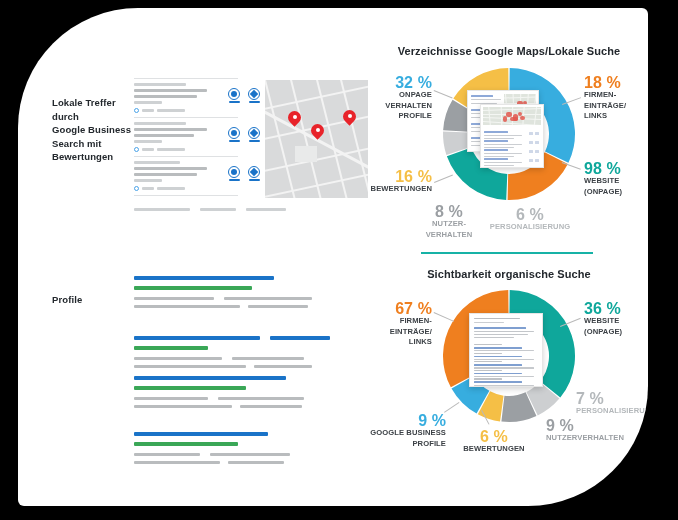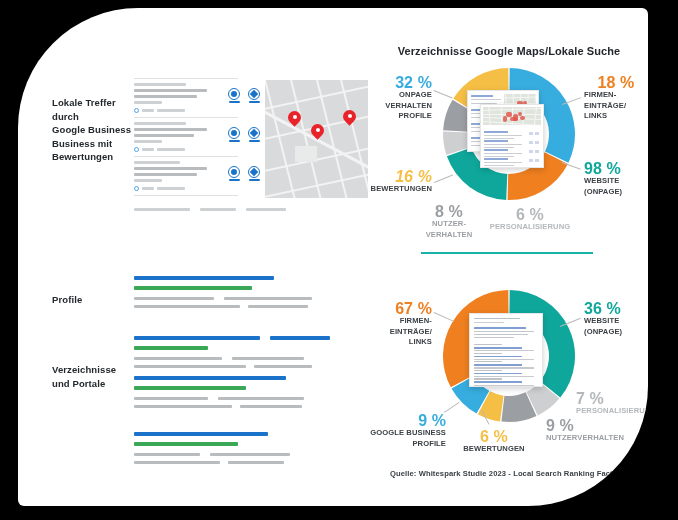--- a/index.html
+++ b/index.html
@@ -91,21 +91,21 @@
 <body>
 
 <div id="stage">
   <div id="card">
     <div id="cardinner">
 
       <div class="side-label" style="left:34px;top:88px;width:96px;">
         <span>Lokale Treffer</span><br>
         <span>durch</span><br>
         <span>Google Business</span><br>
-        <span>Business mit</span><br>
+        <span>Search mit</span><br>
         <span>Bewertungen</span>
       </div>
 
       <div class="serp-block" style="left:116px;top:70px;width:108px;height:118px;">
         <div class="sep" style="left:0;top:0;width:104px;"></div>
 
         <div class="bar lgrey" style="left:0;top:5px;width:52px;height:3.4px;"></div>
         <div class="bar grey" style="left:0;top:11px;width:73px;height:3.4px;"></div>
         <div class="bar grey" style="left:0;top:17px;width:63px;height:3.4px;"></div>
         <div class="bar lgrey" style="left:0;top:23px;width:28px;height:3.4px;"></div>
@@ -201,24 +201,20 @@
 
       <div class="serp-block" style="left:116px;top:268px;width:220px;height:50px;">
         <div class="bar blue" style="left:0;top:0;width:140px;height:4px;"></div>
         <div class="bar green" style="left:0;top:10px;width:118px;height:3.6px;"></div>
         <div class="bar grey" style="left:0;top:21px;width:80px;height:3.4px;"></div>
         <div class="bar grey" style="left:90px;top:21px;width:88px;height:3.4px;"></div>
         <div class="bar grey" style="left:0;top:29px;width:106px;height:3.4px;"></div>
         <div class="bar grey" style="left:114px;top:29px;width:60px;height:3.4px;"></div>
       </div>
 
-      <div class="side-label" style="left:34px;top:355px;width:96px;">
-        <span>Verzeichnisse</span><br>
-        <span>und Portale</span>
-      </div>
 
       <div class="serp-block" style="left:116px;top:328px;width:220px;height:50px;">
         <div class="bar blue" style="left:0;top:0;width:126px;height:4px;"></div>
         <div class="bar blue" style="left:136px;top:0;width:60px;height:4px;"></div>
         <div class="bar green" style="left:0;top:10px;width:74px;height:3.6px;"></div>
         <div class="bar grey" style="left:0;top:21px;width:88px;height:3.4px;"></div>
         <div class="bar grey" style="left:98px;top:21px;width:72px;height:3.4px;"></div>
         <div class="bar grey" style="left:0;top:29px;width:112px;height:3.4px;"></div>
         <div class="bar grey" style="left:120px;top:29px;width:58px;height:3.4px;"></div>
       </div>
@@ -352,34 +348,34 @@
           </div>
 
         <div class="lab r" style="left:0px;top:44px;width:62px;">
           <span class="pct" style="color:#37addf;">32 %</span>
           <span class="nm" style="color:#3c4146;">ONPAGE</span>
           <span class="nm" style="color:#3c4146;">VERHALTEN</span>
           <span class="nm" style="color:#3c4146;">PROFILE</span>
         </div>
 
         <div class="lab l" style="left:214px;top:44px;width:64px;">
-          <span class="pct" style="color:#ef7f1f;text-align:center;">18 %</span>
+          <span class="pct" style="color:#ef7f1f;">18 %</span>
           <span class="nm" style="color:#3c4146;">FIRMEN-</span>
           <span class="nm" style="color:#3c4146;">EINTRÄGE/</span>
           <span class="nm" style="color:#3c4146;">LINKS</span>
         </div>
 
         <div class="lab l" style="left:214px;top:130px;width:64px;">
           <span class="pct" style="color:#0fa79b;">98 %</span>
           <span class="nm" style="color:#3c4146;">WEBSITE</span>
           <span class="nm" style="color:#3c4146;">(ONPAGE)</span>
         </div>
 
         <div class="lab r" style="left:-6px;top:138px;width:68px;">
-          <span class="pct" style="color:#f5bf46;font-style:italic;">16 %</span>
+          <span class="pct" style="color:#f5bf46;">16 %</span>
           <span class="nm" style="color:#3c4146;">BEWERTUNGEN</span>
         </div>
 
         <div class="lab c" style="left:48px;top:173px;width:62px;">
           <span class="pct" style="color:#9b9fa3;">8 %</span>
           <span class="nm" style="color:#9b9fa3;">NUTZER-</span>
           <span class="nm" style="color:#9b9fa3;">VERHALTEN</span>
         </div>
 
         <div class="lab c" style="left:112px;top:176px;width:96px;">
@@ -390,20 +386,21 @@
         <div class="leader" style="left:64px;top:56px;width:20px;transform:rotate(22deg);"></div>
         <div class="leader" style="left:192px;top:70px;width:20px;transform:rotate(-20deg);"></div>
         <div class="leader" style="left:192px;top:128px;width:20px;transform:rotate(20deg);"></div>
         <div class="leader" style="left:64px;top:148px;width:20px;transform:rotate(-22deg);"></div>
       </div>
 
       <div class="divider" style="left:403px;top:244px;width:172px;"></div>
 
       <div style="position:absolute;left:352px;top:252px;width:278px;height:208px;">
 
+        <div class="chart-title" style="top:8px;">Sichtbarkeit organische Suche</div>
 
         <div class="donut-wrap" style="left:70px;top:26px;">
           <svg width="138" height="140" viewBox="0 0 138 140">
             <g transform="translate(69,70)">
                 <g id="slices2">
                   <path d="M 0.69 -66.00 A 66 66 0 0 1 51.29 41.54 L 31.09 25.17 A 40 40 0 0 0 0.42 -40.00 Z" fill="#0fa79b"></path>
                   <path d="M 50.41 42.60 A 66 66 0 0 1 28.73 59.42 L 17.41 36.01 A 40 40 0 0 0 30.55 25.82 Z" fill="#cdcfd1"></path>
                   <path d="M 27.47 60.01 A 66 66 0 0 1 -7.59 65.56 L -4.60 39.73 A 40 40 0 0 0 16.65 36.37 Z" fill="#9b9fa3"></path>
                   <path d="M -8.96 65.39 A 66 66 0 0 1 -31.19 58.17 L -18.90 35.25 A 40 40 0 0 0 -5.43 39.63 Z" fill="#f5bf46"></path>
                   <path d="M -32.40 57.50 A 66 66 0 0 1 -57.50 32.40 L -34.85 19.64 A 40 40 0 0 0 -19.64 34.85 Z" fill="#37addf"></path>
@@ -469,17 +466,16 @@
           <span class="nm" style="color:#3c4146;">GOOGLE BUSINESS</span>
           <span class="nm" style="color:#3c4146;">PROFILE</span>
         </div>
 
         <div class="leader" style="left:64px;top:52px;width:22px;transform:rotate(24deg);"></div>
         <div class="leader" style="left:190px;top:66px;width:22px;transform:rotate(-22deg);"></div>
         <div class="leader" style="left:74px;top:152px;width:18px;transform:rotate(-34deg);"></div>
         <div class="leader" style="left:112px;top:150px;width:16px;transform:rotate(62deg);"></div>
       </div>
 
-      <div class="source" style="left:372px;top:461px;">Quelle: Whitespark Studie 2023 - Local Search Ranking Factors</div>
 
     </div>
   </div>
 </div>
 
 </body></html>

